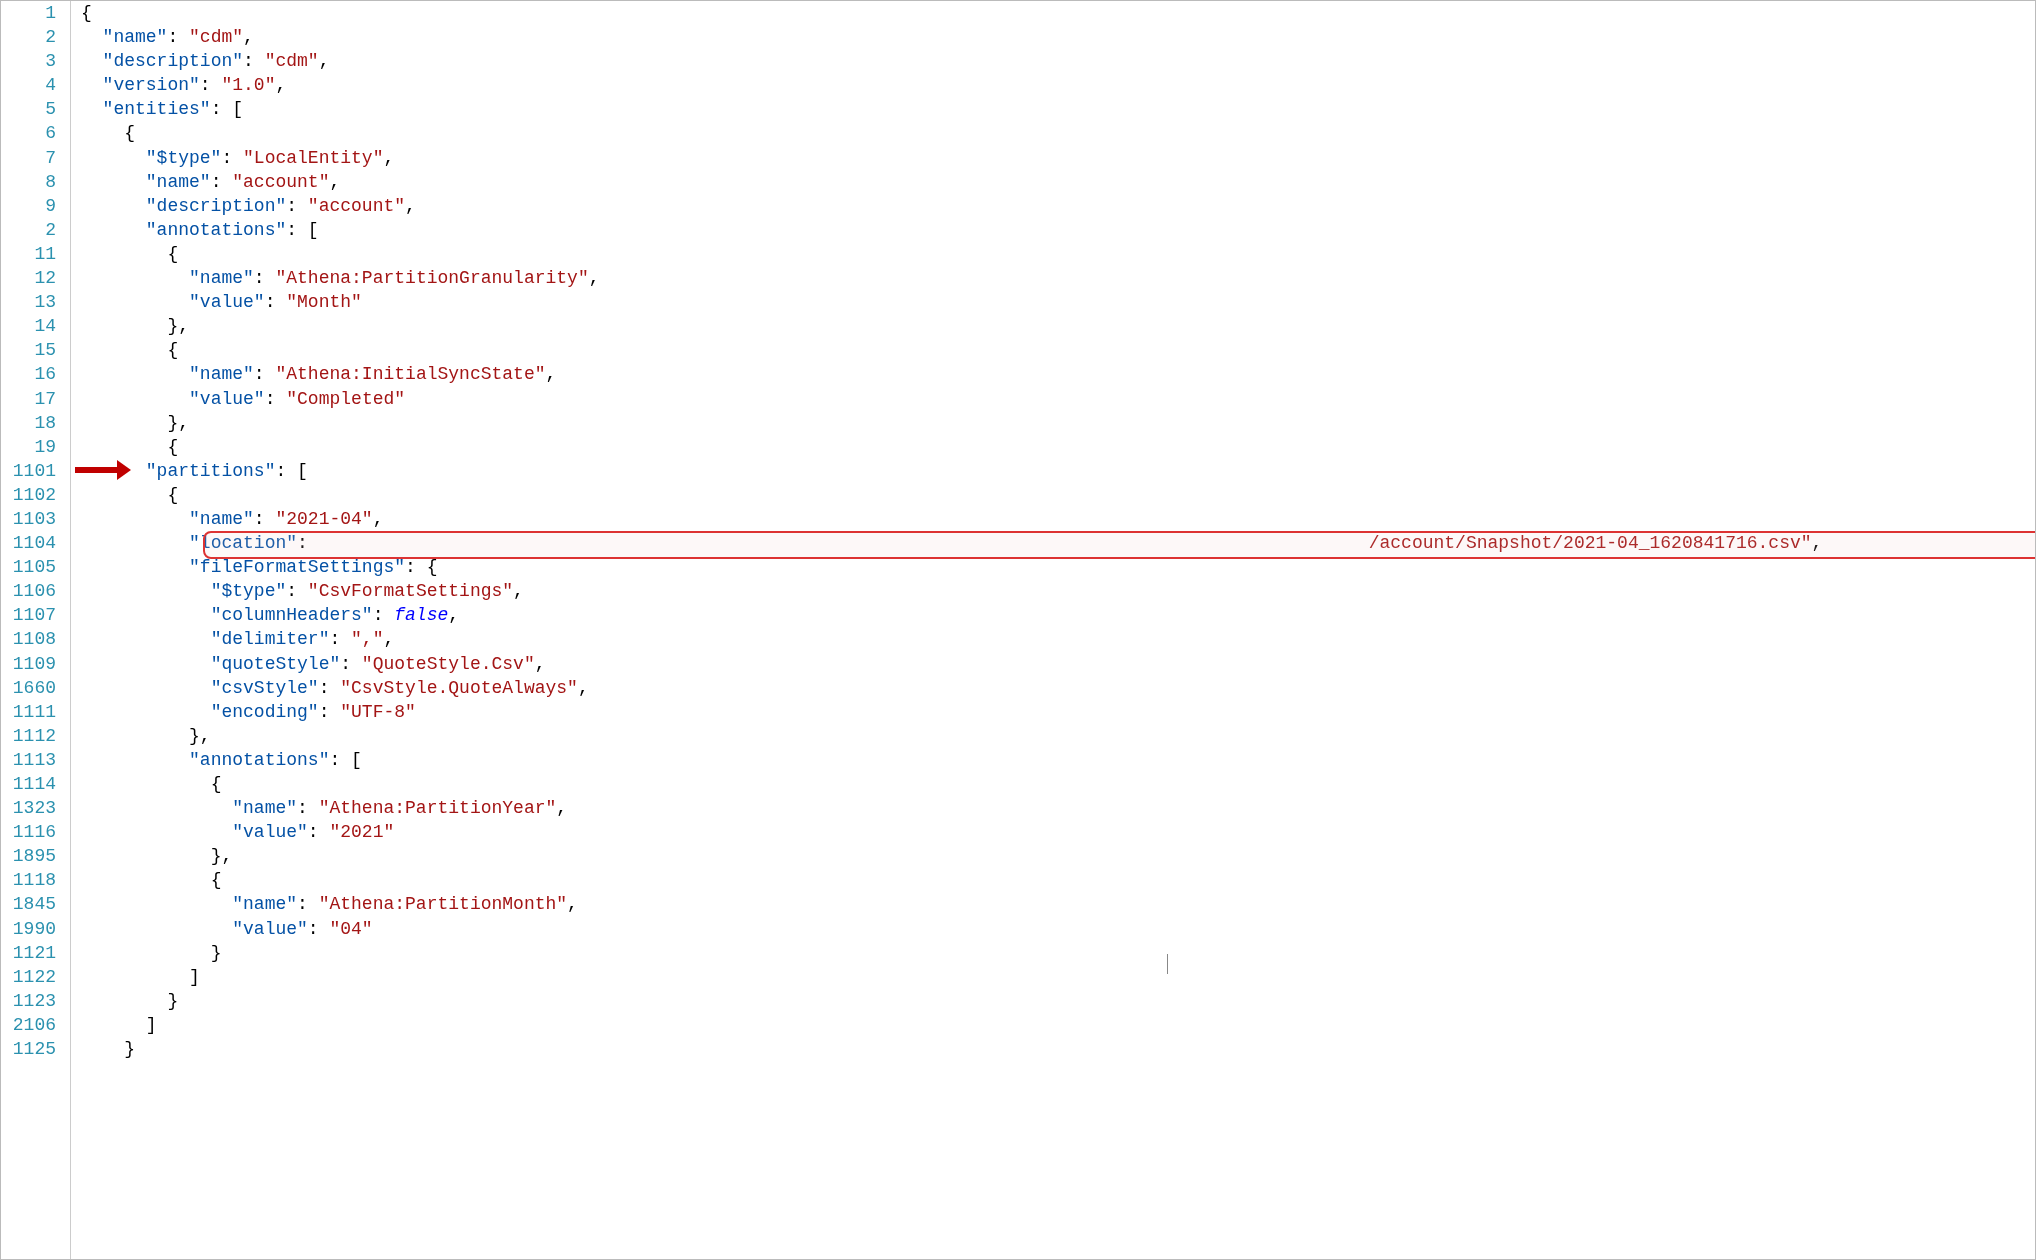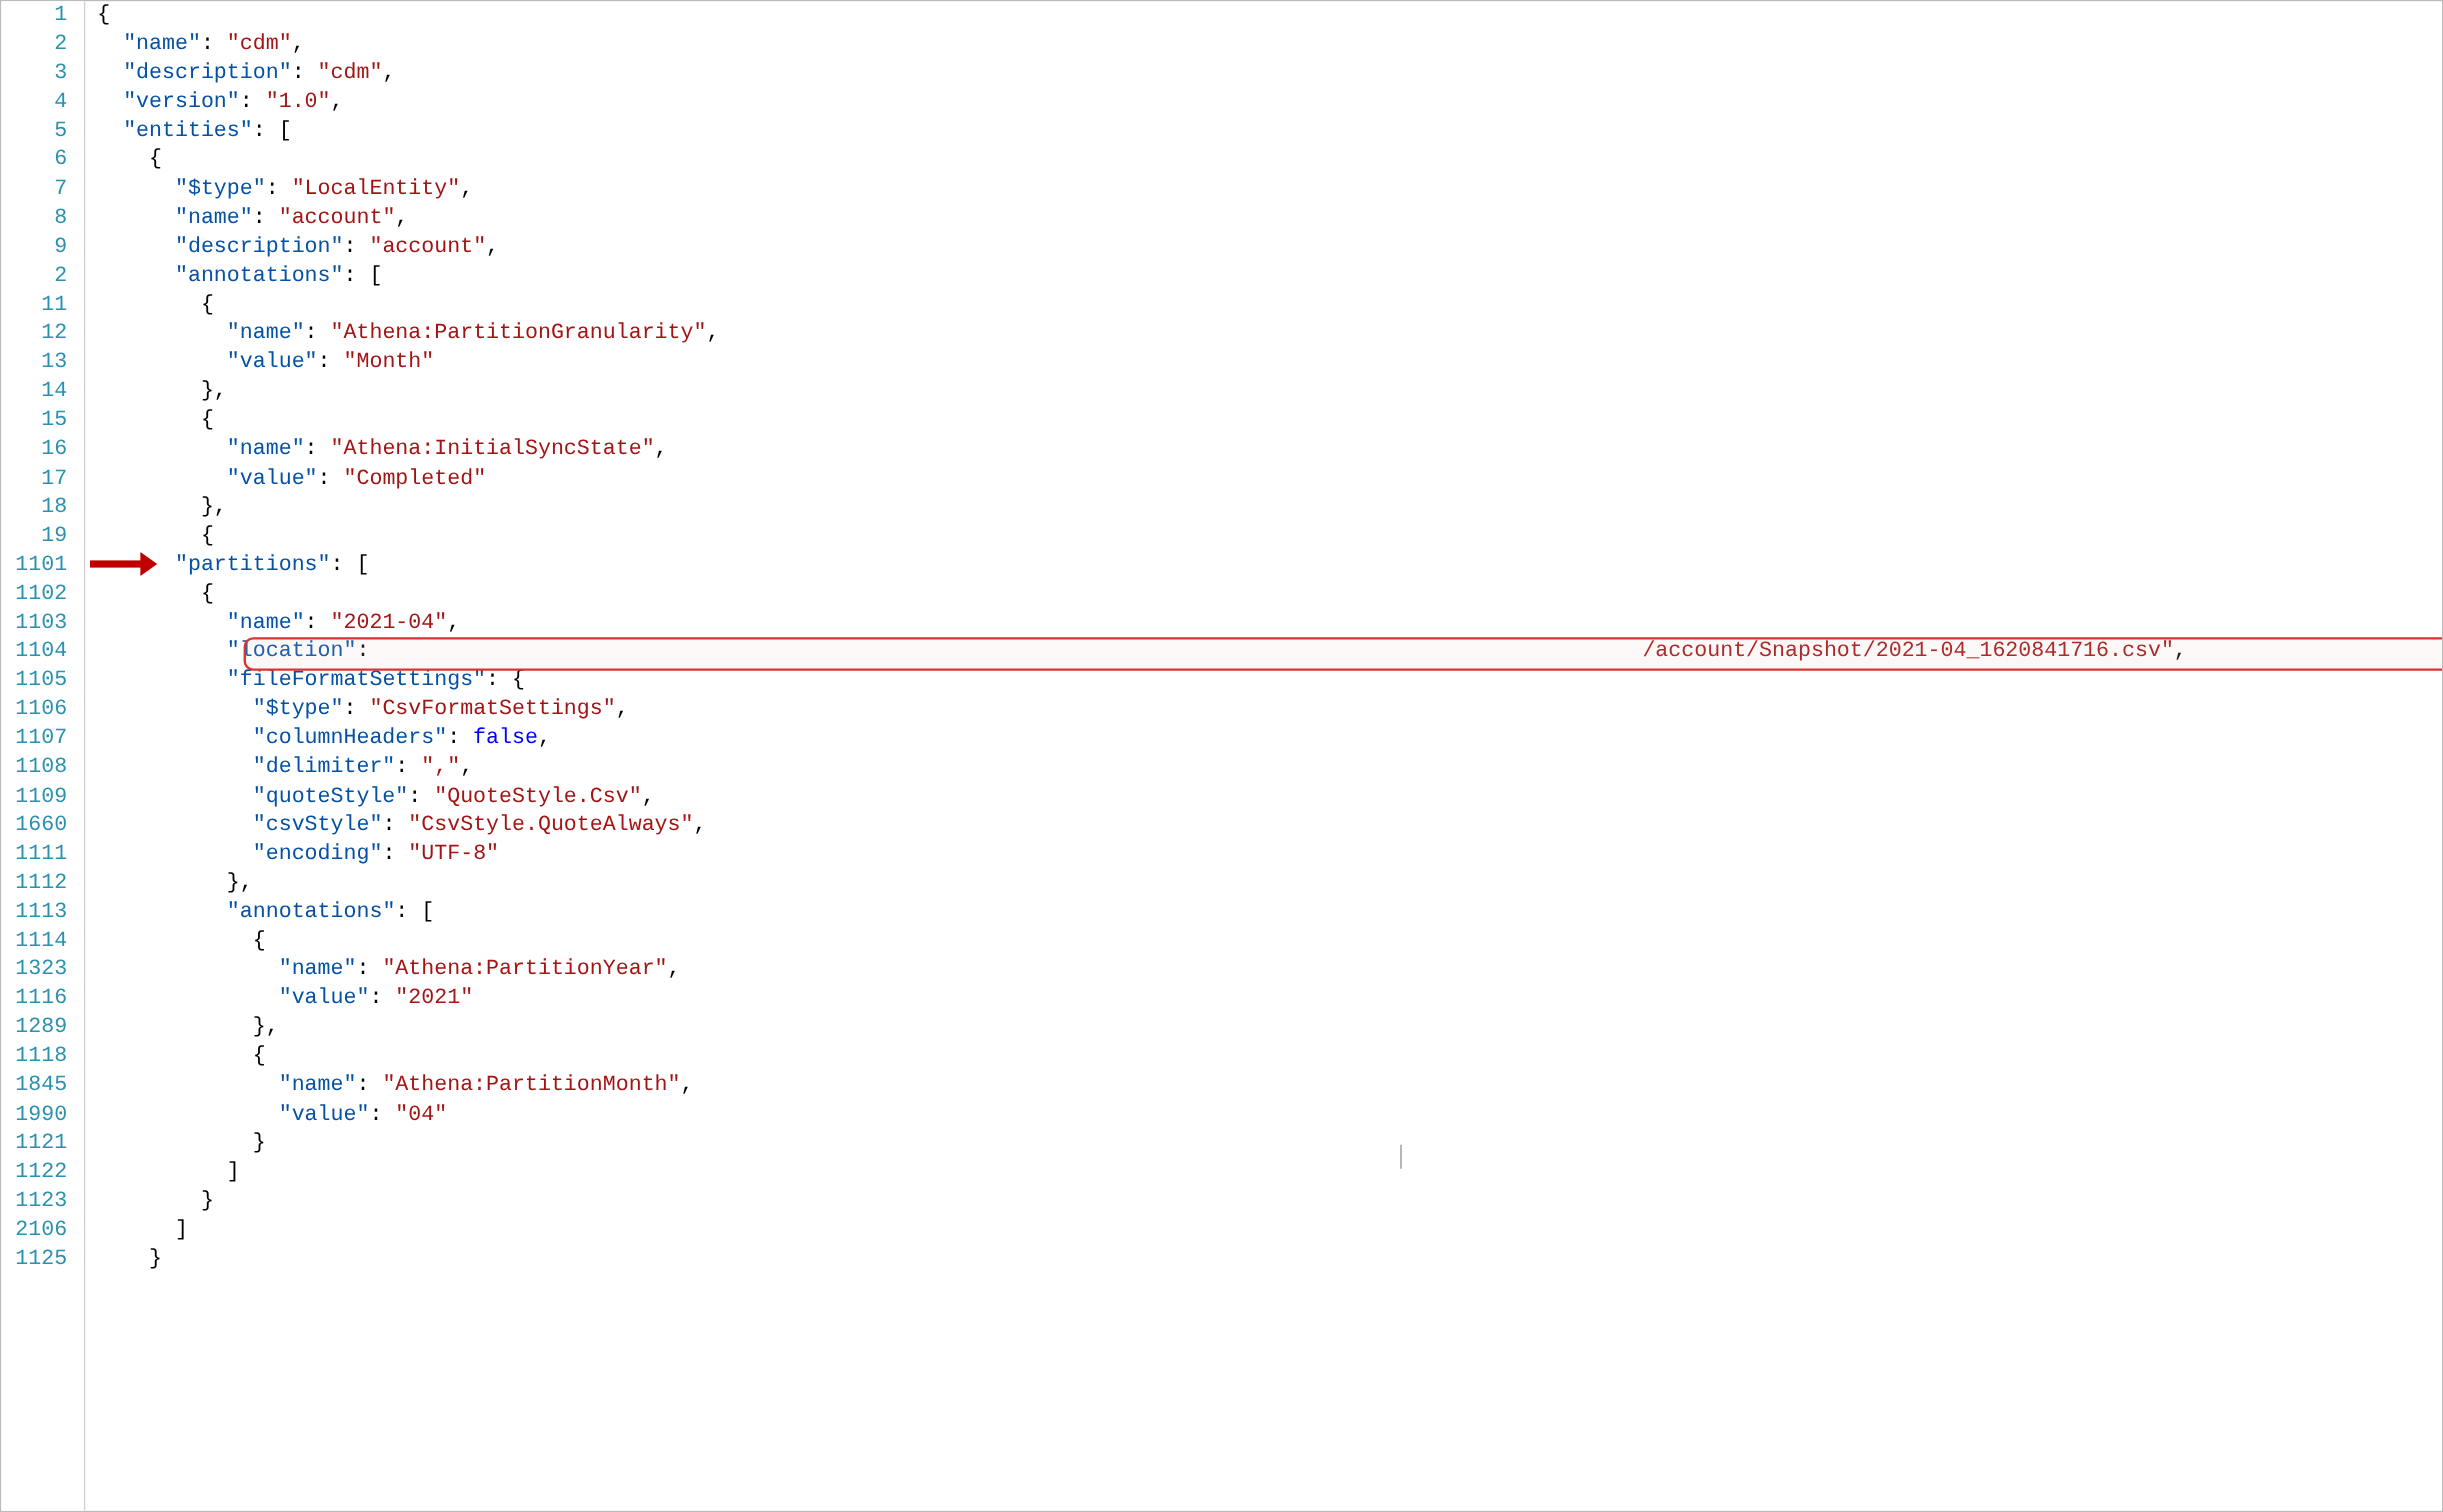--- a/index.html
+++ b/index.html
@@ -37,21 +37,21 @@
     position: relative;
   }
   .line {
     height: 24.1px;
     line-height: 24.1px;
     white-space: pre;
   }
   .punct { color: #000000; }
   .key { color: #0451a5; }
   .string { color: #a31515; }
-  .bool { color: #0000ff; }
+  .bool { color: #0000ff; font-style: italic; }
   .brace { color: #000000; }
   .arrow {
     position: absolute;
     left: 4px;
     top: 466px;
     width: 44px;
     height: 6px;
     background: #c00000;
   }
   .arrow::after {
@@ -116,21 +116,21 @@
       <div>1107</div>
       <div>1108</div>
       <div>1109</div>
       <div>1660</div>
       <div>1111</div>
       <div>1112</div>
       <div>1113</div>
       <div>1114</div>
       <div>1323</div>
       <div>1116</div>
-      <div>1289</div>
+      <div>1895</div>
       <div>1118</div>
       <div>1845</div>
       <div>1990</div>
       <div>1121</div>
       <div>1122</div>
       <div>1123</div>
       <div>2106</div>
       <div>1125</div>
     </div>
   <div class="code">

